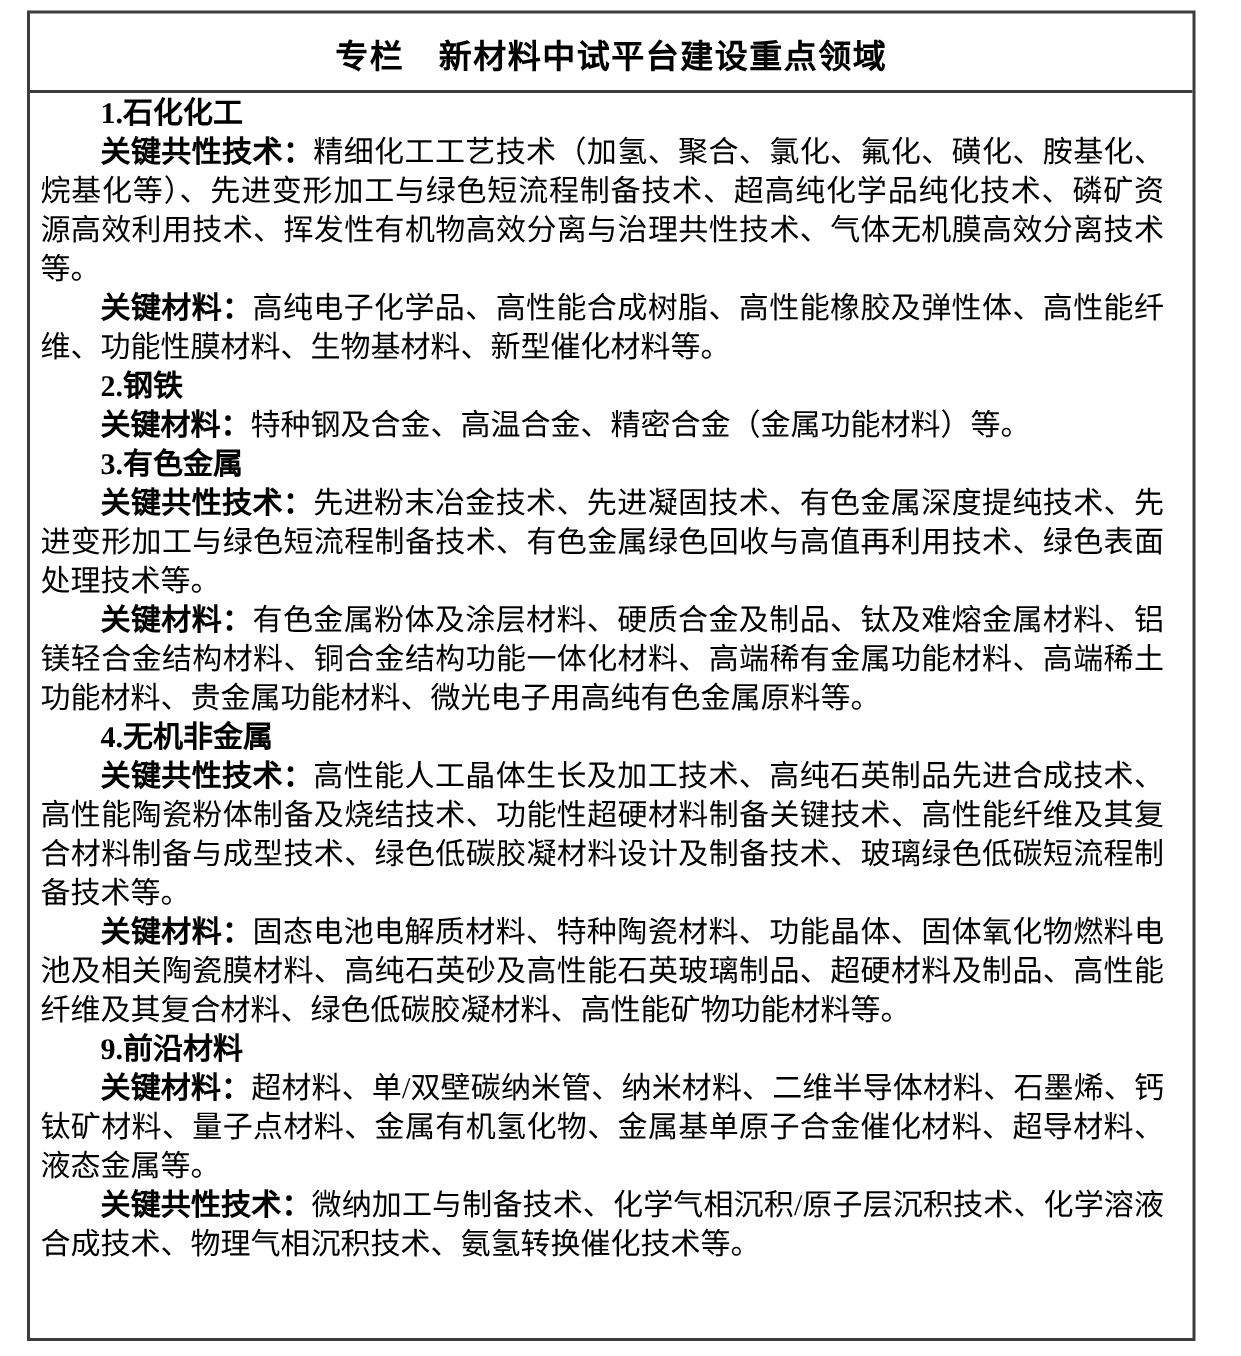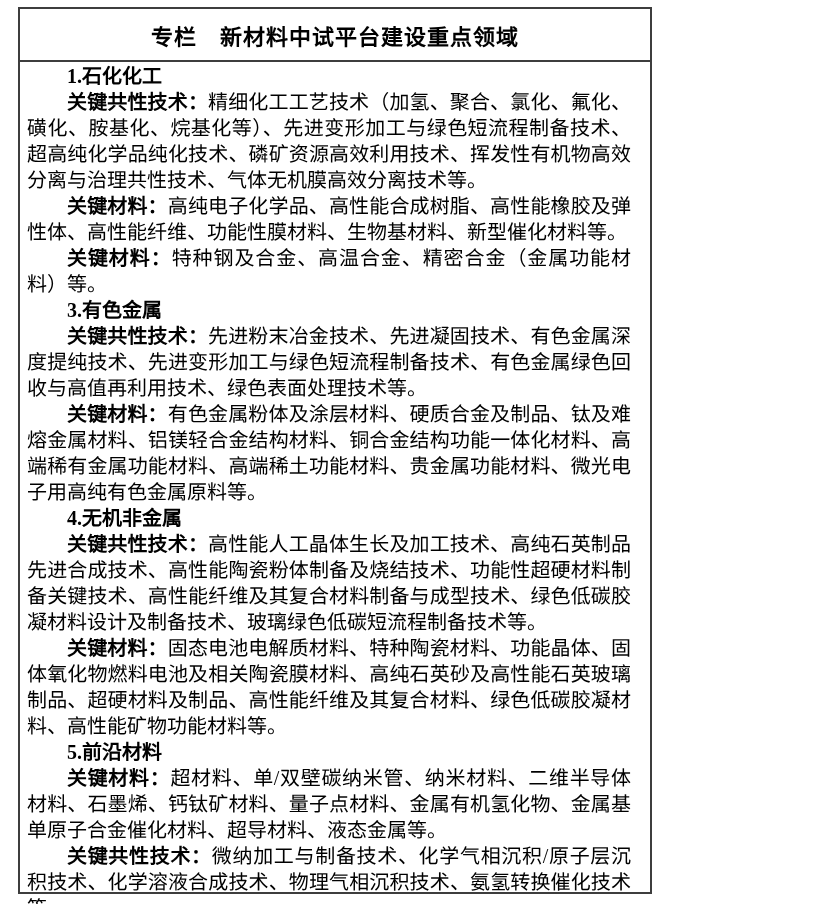--- a/index.html
+++ b/index.html
@@ -20,21 +20,21 @@
   }
   .page {
     position: relative;
     width: 827px;
     height: 904px;
   }
   .box {
     position: absolute;
     left: 18px;
     top: 7px;
-    width: 634px;
+    width: 779px;
     height: 887px;
     border: 2px solid var(--border-color);
     background: var(--bg-color);
   }
   .box-title {
     height: 53px;
     border-bottom: 2px solid var(--border-color);
     display: flex;
     align-items: center;
     justify-content: center;
@@ -72,32 +72,33 @@
 <div class="page">
   <div class="box">
     <div class="box-title">专栏　新材料中试平台建设重点领域</div>
     <div class="box-body">
         <section class="section">
           <h3 class="section-heading">1.石化化工</h3>
           <p class="section-paragraph"><b class="paragraph-label">关键共性技术：</b><span>精细化工工艺技术（加氢、聚合、氯化、氟化、磺化、胺基化、烷基化等）、先进变形加工与绿色短流程制备技术、超高纯化学品纯化技术、磷矿资源高效利用技术、挥发性有机物高效分离与治理共性技术、气体无机膜高效分离技术等。</span></p>
           <p class="section-paragraph"><b class="paragraph-label">关键材料：</b><span>高纯电子化学品、高性能合成树脂、高性能橡胶及弹性体、高性能纤维、功能性膜材料、生物基材料、新型催化材料等。</span></p>
         </section>
         <section class="section">
+          <h3 class="section-heading">2.钢铁</h3>
           <p class="section-paragraph"><b class="paragraph-label">关键材料：</b><span>特种钢及合金、高温合金、精密合金（金属功能材料）等。</span></p>
         </section>
         <section class="section">
           <h3 class="section-heading">3.有色金属</h3>
           <p class="section-paragraph"><b class="paragraph-label">关键共性技术：</b><span>先进粉末冶金技术、先进凝固技术、有色金属深度提纯技术、先进变形加工与绿色短流程制备技术、有色金属绿色回收与高值再利用技术、绿色表面处理技术等。</span></p>
           <p class="section-paragraph"><b class="paragraph-label">关键材料：</b><span>有色金属粉体及涂层材料、硬质合金及制品、钛及难熔金属材料、铝镁轻合金结构材料、铜合金结构功能一体化材料、高端稀有金属功能材料、高端稀土功能材料、贵金属功能材料、微光电子用高纯有色金属原料等。</span></p>
         </section>
         <section class="section">
           <h3 class="section-heading">4.无机非金属</h3>
           <p class="section-paragraph"><b class="paragraph-label">关键共性技术：</b><span>高性能人工晶体生长及加工技术、高纯石英制品先进合成技术、高性能陶瓷粉体制备及烧结技术、功能性超硬材料制备关键技术、高性能纤维及其复合材料制备与成型技术、绿色低碳胶凝材料设计及制备技术、玻璃绿色低碳短流程制备技术等。</span></p>
           <p class="section-paragraph"><b class="paragraph-label">关键材料：</b><span>固态电池电解质材料、特种陶瓷材料、功能晶体、固体氧化物燃料电池及相关陶瓷膜材料、高纯石英砂及高性能石英玻璃制品、超硬材料及制品、高性能纤维及其复合材料、绿色低碳胶凝材料、高性能矿物功能材料等。</span></p>
         </section>
         <section class="section">
-          <h3 class="section-heading">5.前沿材料</h3>
+          <h3 class="section-heading">9.前沿材料</h3>
           <p class="section-paragraph"><b class="paragraph-label">关键材料：</b><span>超材料、单/双壁碳纳米管、纳米材料、二维半导体材料、石墨烯、钙钛矿材料、量子点材料、金属有机氢化物、金属基单原子合金催化材料、超导材料、液态金属等。</span></p>
           <p class="section-paragraph"><b class="paragraph-label">关键共性技术：</b><span>微纳加工与制备技术、化学气相沉积/原子层沉积技术、化学溶液合成技术、物理气相沉积技术、氨氢转换催化技术等。</span></p>
         </section>
       </div>
   </div>
 </div>
 
 </body></html>

